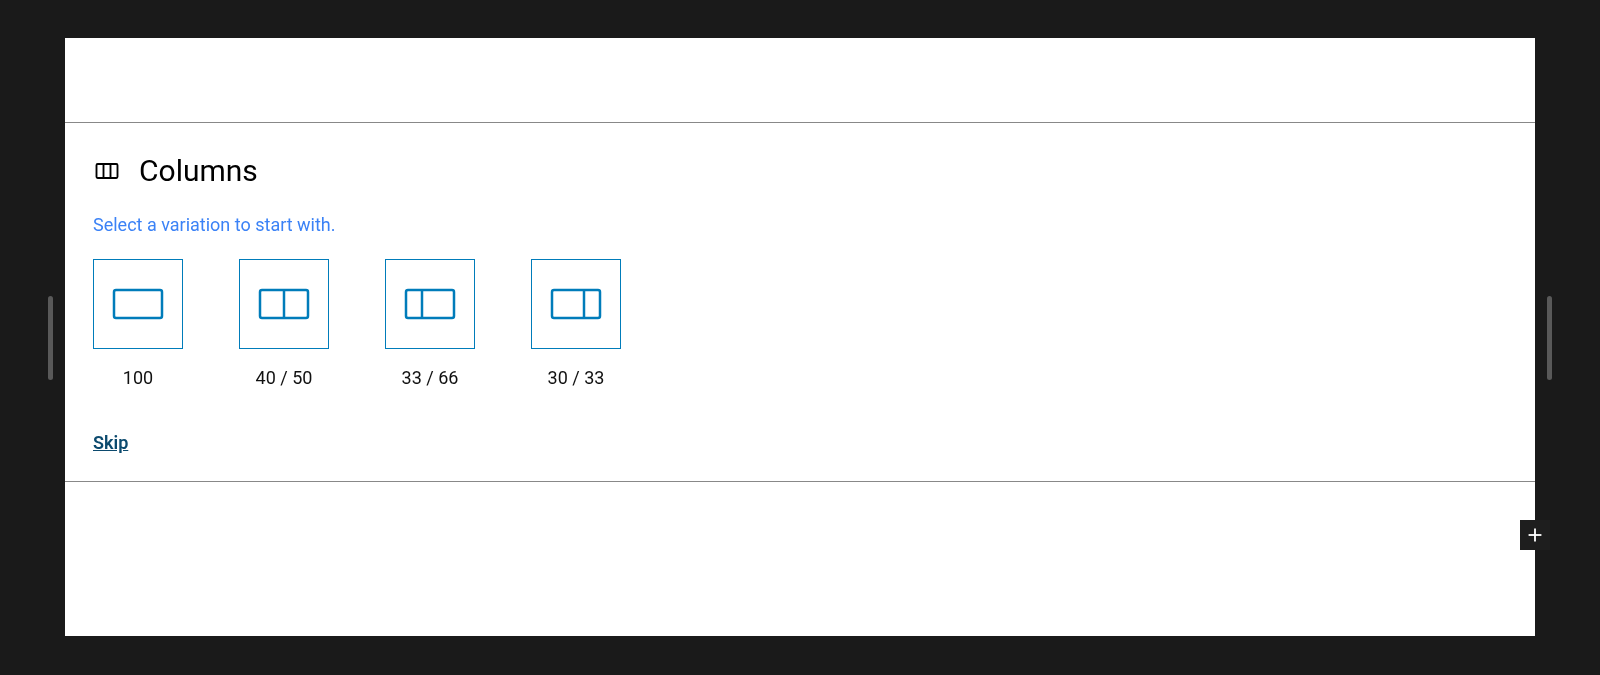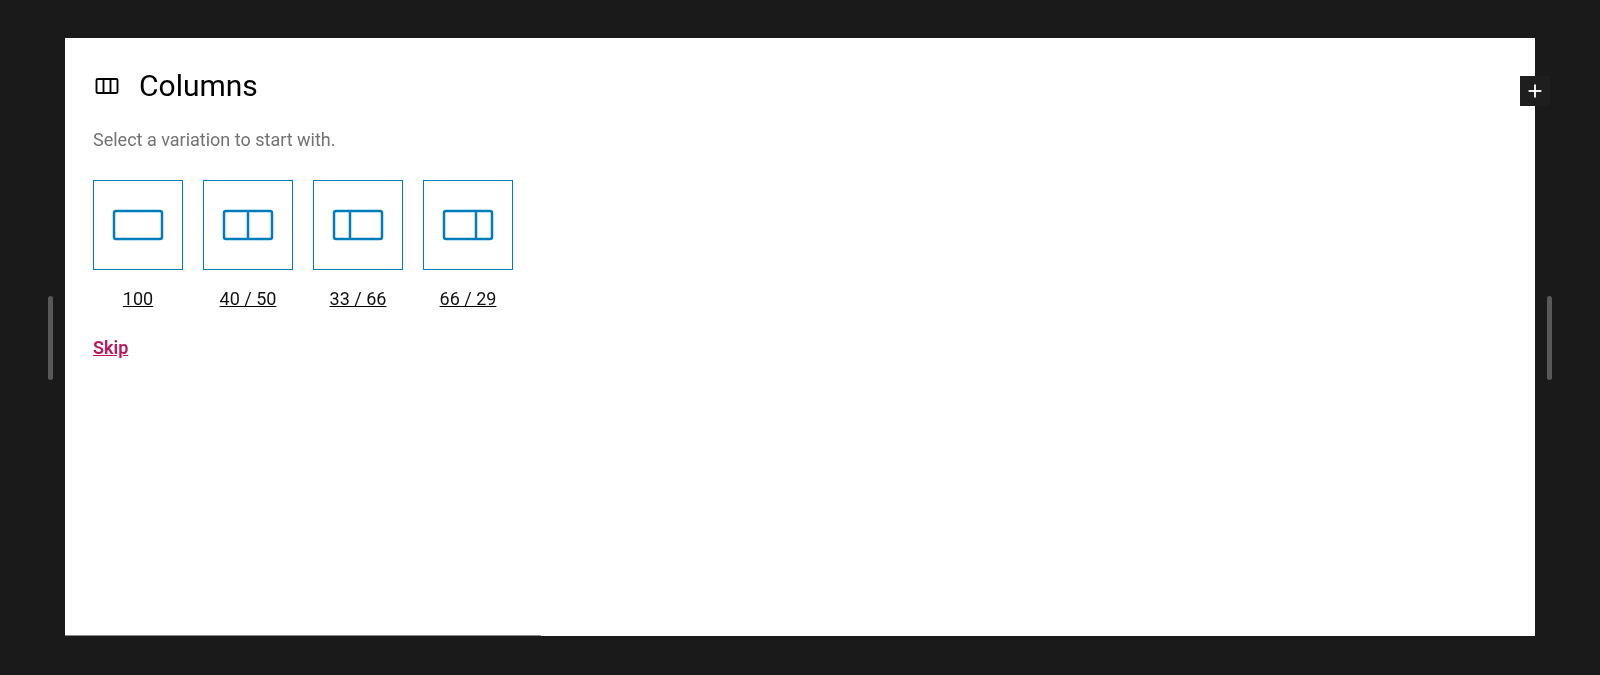--- a/index.html
+++ b/index.html
@@ -12,21 +12,21 @@
       overflow: hidden;
     }
     .editor-canvas {
       position: absolute;
       left: 65px;
       top: 38px;
       width: 1470px;
       height: 598px;
       background: #fff;
       display: flex;
-      flex-direction: row;
+      flex-direction: column;
     }
     .top-spacer {
       height: 85px;
       border-bottom: 1px solid #888;
     }
     .columns-block {
       border-bottom: 1px solid #888;
       padding: 30px 28px 28px 28px;
     }
     .block-header {
@@ -40,28 +40,27 @@
       height: 28px;
       display: block;
     }
     .block-title {
       font-size: 30px;
       font-weight: 400;
       color: #000;
     }
     .block-instructions {
       font-size: 18px;
-      color: #737373;
-      margin-bottom: 30px;
+      color: #3b82f6;
+      margin-bottom: 24px;
     }
     .variations-row {
       display: flex;
-      gap: 20px;
-      margin-bottom: 28px;
-      text-decoration: underline;
+      gap: 56px;
+      margin-bottom: 44px;
     }
     .variation {
       display: flex;
       flex-direction: column;
       align-items: center;
       gap: 18px;
       cursor: pointer;
     }
     .variation-box {
       width: 90px;
@@ -76,21 +75,21 @@
       height: 36px;
       display: block;
     }
     .variation-label {
       font-size: 18px;
       color: #111;
       text-align: center;
       white-space: nowrap;
     }
     .skip-link {
-      color: #be185d;
+      color: #0c4a6e;
       font-size: 18px;
       font-weight: 600;
       text-decoration: underline;
       cursor: pointer;
       display: inline-block;
     }
     .bottom-spacer {
       flex: 1;
       position: relative;
     }
@@ -178,21 +177,21 @@
         <span class="variation-label">33 / 66</span>
       </div>
 
       <div class="variation">
         <div class="variation-box">
           <svg viewBox="0 0 52 36" fill="none" stroke="#007cba" stroke-width="2.5">
             <rect x="2" y="4" width="48" height="28" rx="2"></rect>
             <line x1="34" y1="4" x2="34" y2="32"></line>
           </svg>
         </div>
-        <span class="variation-label">66 / 29</span>
+        <span class="variation-label">30 / 33</span>
       </div>
 
 
 
     </div>
 
     <a class="skip-link">Skip</a>
   </div>
 
   <div class="bottom-spacer">

